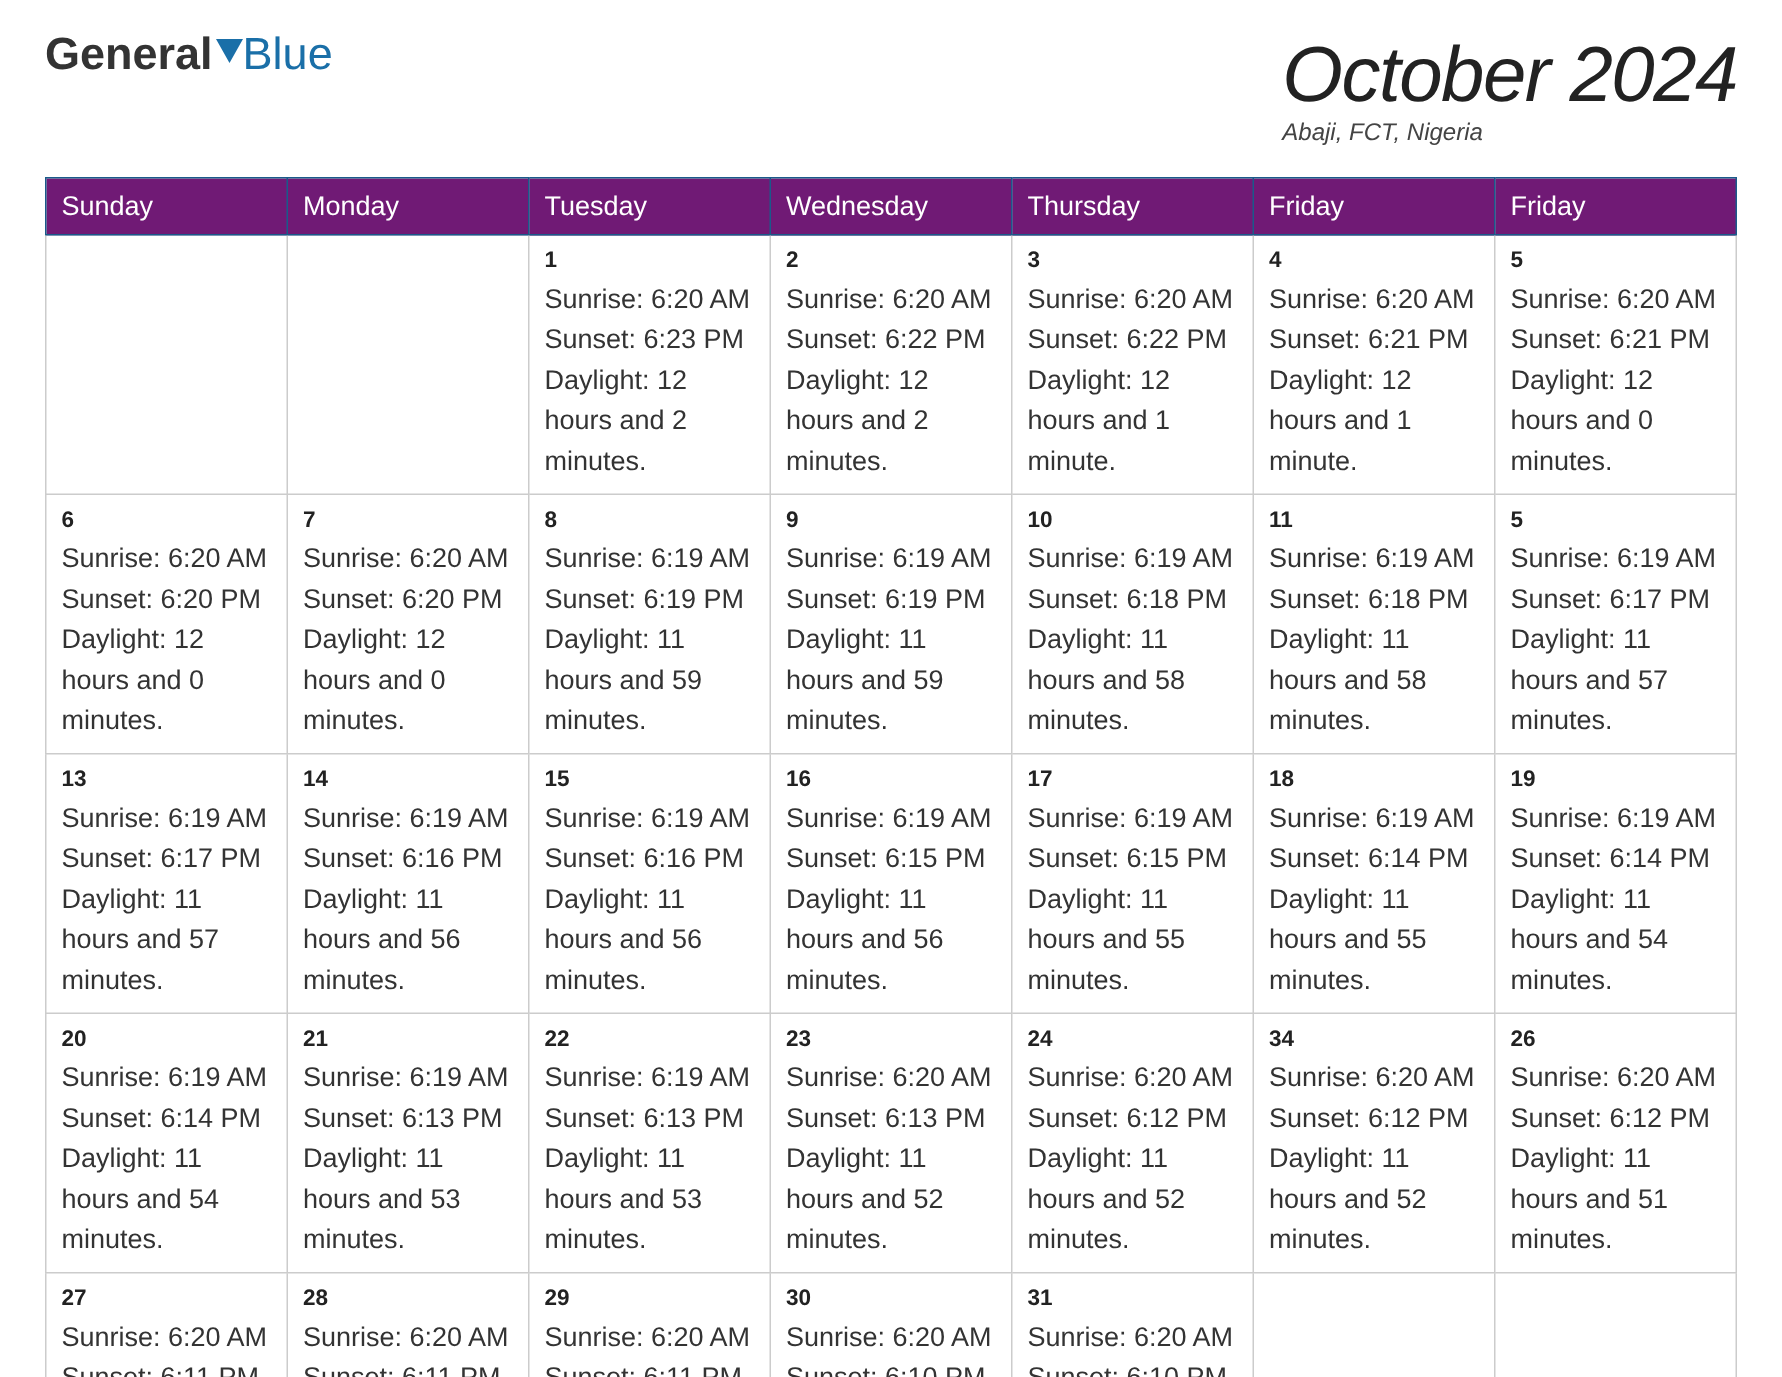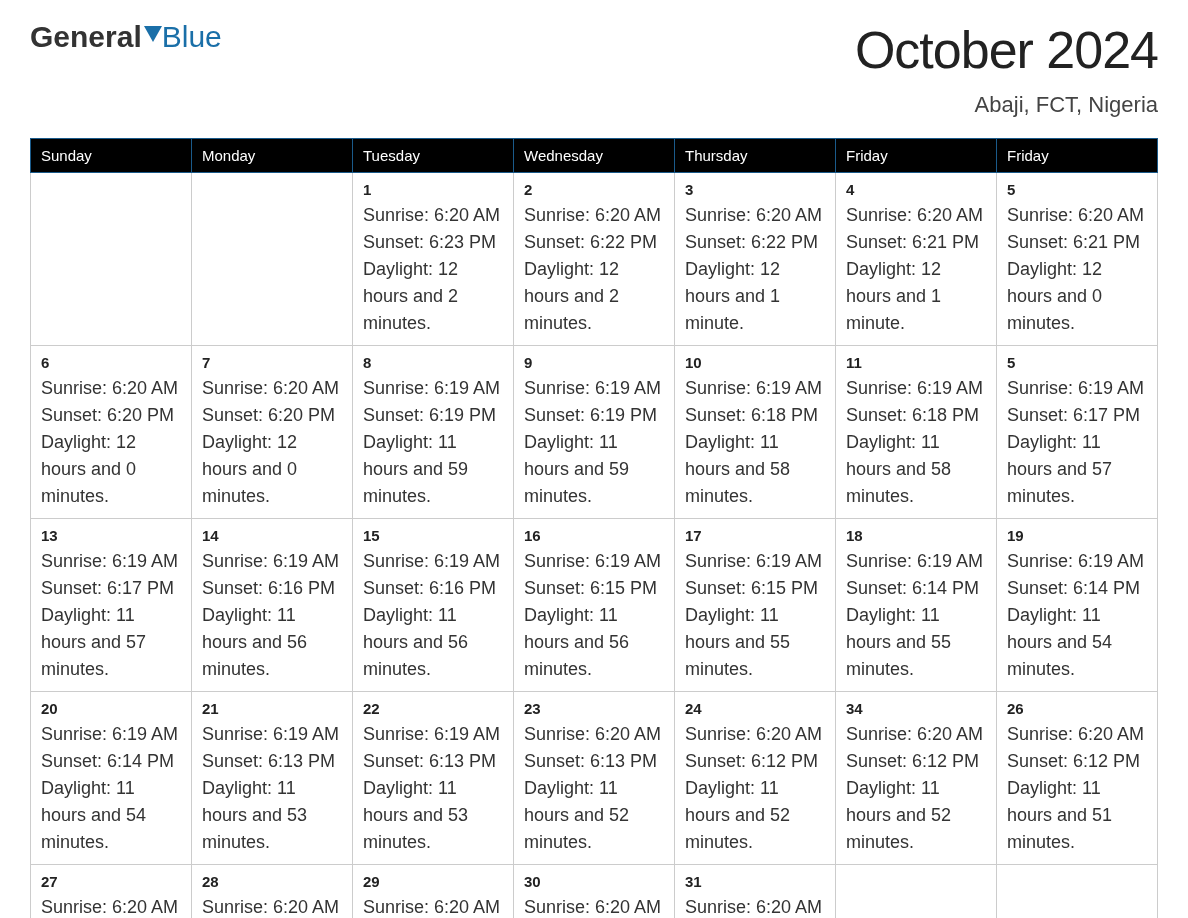--- a/index.html
+++ b/index.html
@@ -15,44 +15,44 @@
       justify-content: space-between;
       align-items: flex-start;
       margin-bottom: 20px;
     }
     .logo {
       display: flex;
       flex-direction: row;
       align-items: flex-start;
     }
     .title-block {
-      text-align: right;
+      font-style: italic;
     }
     .month-title {
       font-size: 52px;
       font-weight: 300;
       color: #222;
       letter-spacing: -1px;
     }
     .location {
-      font-size: 22px;
+      font-size: 16px;
       color: #444;
-      margin-top: 12px;
+      margin-top: 0;
     }
     .calendar {
       width: 100%;
       border-collapse: collapse;
       border: 1px solid #aaa;
     }
     .calendar th {
-      background-color: #000000;
+      background-color: #701a75;
       color: #fff;
       text-align: left;
       padding: 8px 10px;
-      font-size: 15px;
+      font-size: 18px;
       font-weight: normal;
       border: 1px solid #1a5a8a;
     }
     .calendar td {
       vertical-align: top;
       padding: 8px 10px;
       border: 1px solid #ccc;
       width: 14.28%;
       font-size: 13px;
       color: #333;

